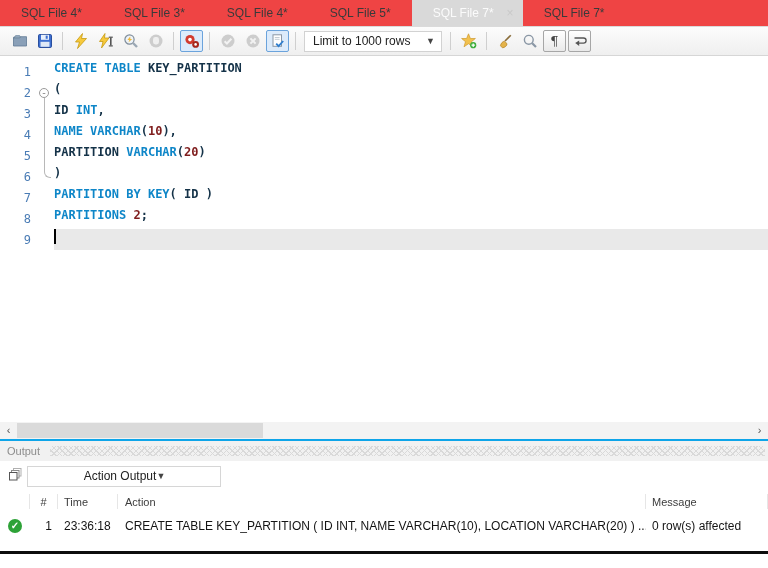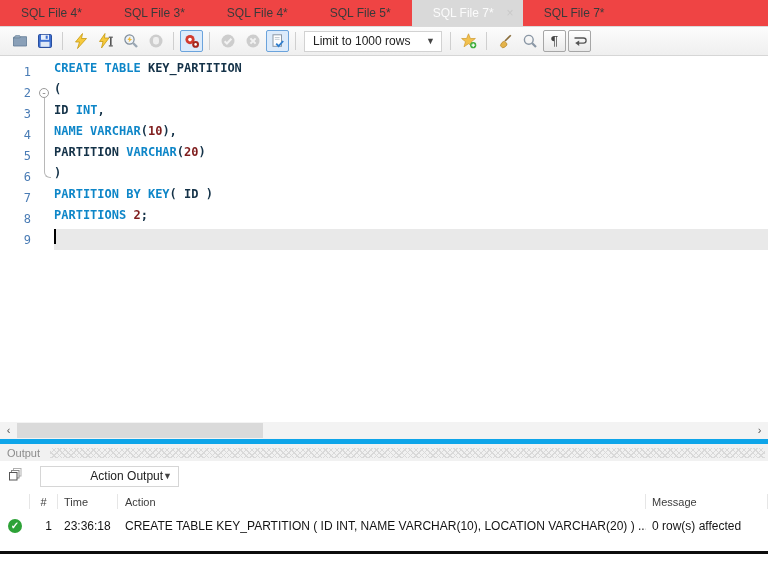--- a/index.html
+++ b/index.html
@@ -51,31 +51,31 @@
   .tok.pl  { color:#143248; }
   .tok.num { color:#7f1d1d; }
 
   
   .hscroll { height:17px; background:#f3f3f3; display:flex; align-items:center; }
   .sarrow { width:17px; flex:none; text-align:center; color:#555; font-size:11px; line-height:17px; }
   .strack { flex:1; height:100%; position:relative; }
   .sthumb { position:absolute; left:0; top:1px; bottom:1px; width:246px; background:#dadada; }
 
   
-  .ohdr { height:22px; background:#f1f1f1; border-top:5px solid #0ea5e9;
+  .ohdr { height:22px; background:#f1f1f1; border-top:2px solid #0ea5e9;
     display:flex; align-items:center; padding-left:7px; font-size:11px; color:#8c8c8c; }
   .hatch { flex:1; height:10px; margin:0 3px 0 10px;
     background:
       repeating-linear-gradient(45deg,#d9d9d9 0 1px,transparent 1px 4px),
       repeating-linear-gradient(-45deg,#d9d9d9 0 1px,transparent 1px 4px); }
   .orow1 { height:30px; background:#fff; display:flex; align-items:center;
     padding-left:7px; }
-  .oselect { width:139px; height:21px; border:1px solid #d6d6d6; background:#fff;
-    display:flex; align-items:center; justify-content:flex-end;
-    padding:0 6px 0 7px; font-size:12px; color:#222; margin-left:17px; }
+  .oselect { width:194px; height:21px; border:1px solid #d6d6d6; background:#fff;
+    display:flex; align-items:center; justify-content:center;
+    padding:0 6px 0 7px; font-size:12px; color:#222; margin-left:4px; }
   .oselect .arrow { color:#444; font-size:9px; }
   .thead { display:flex; height:21px; align-items:center; font-size:11px;
     color:#3c3c3c; background:#fff; }
   .thead > div { border-right:1px solid #e6e6e6; height:70%; display:flex; align-items:center; }
   .trow  { display:flex; height:27px; align-items:center; font-size:12px; color:#141414; background:#fff; }
   .c-icon { width:30px; flex:none; justify-content:center; }
   .c-idx  { width:28px; flex:none; justify-content:center; text-align:center; }
   .c-time { width:60px; flex:none; padding-left:6px; }
   .c-action { flex:1; padding-left:7px; overflow:hidden; white-space:nowrap;text-align:right; }
   .c-msg  { width:122px; flex:none; padding-left:6px; }

